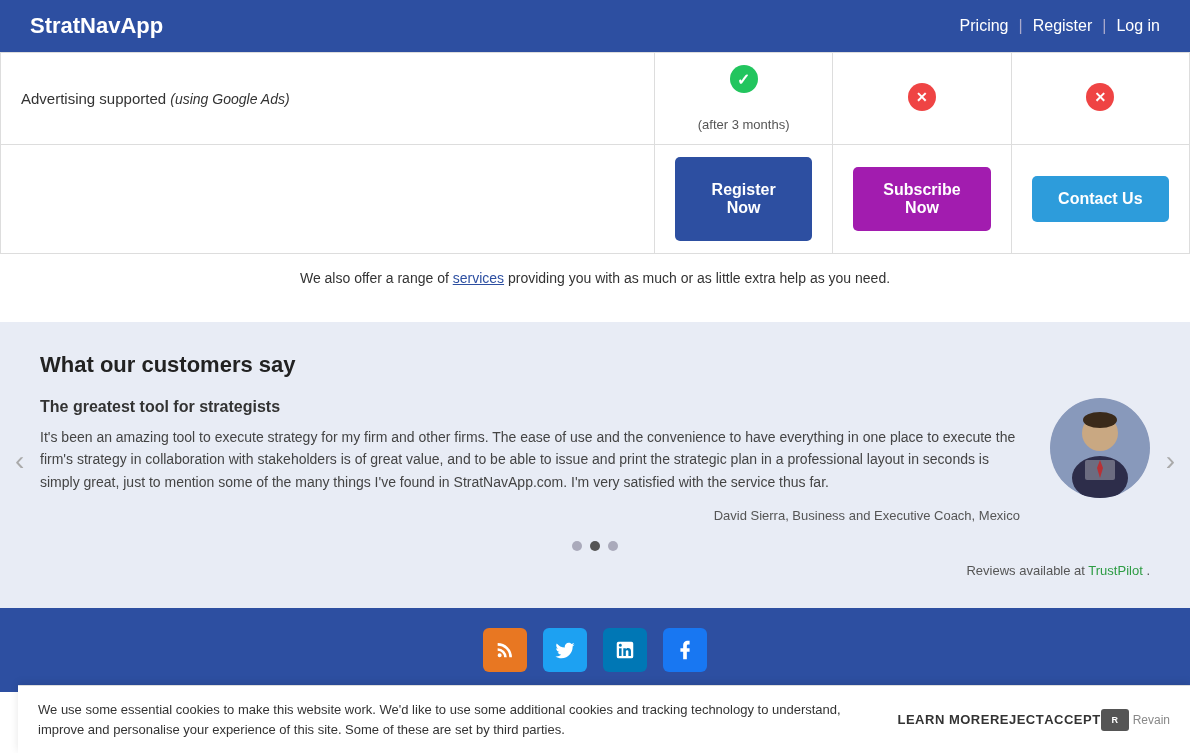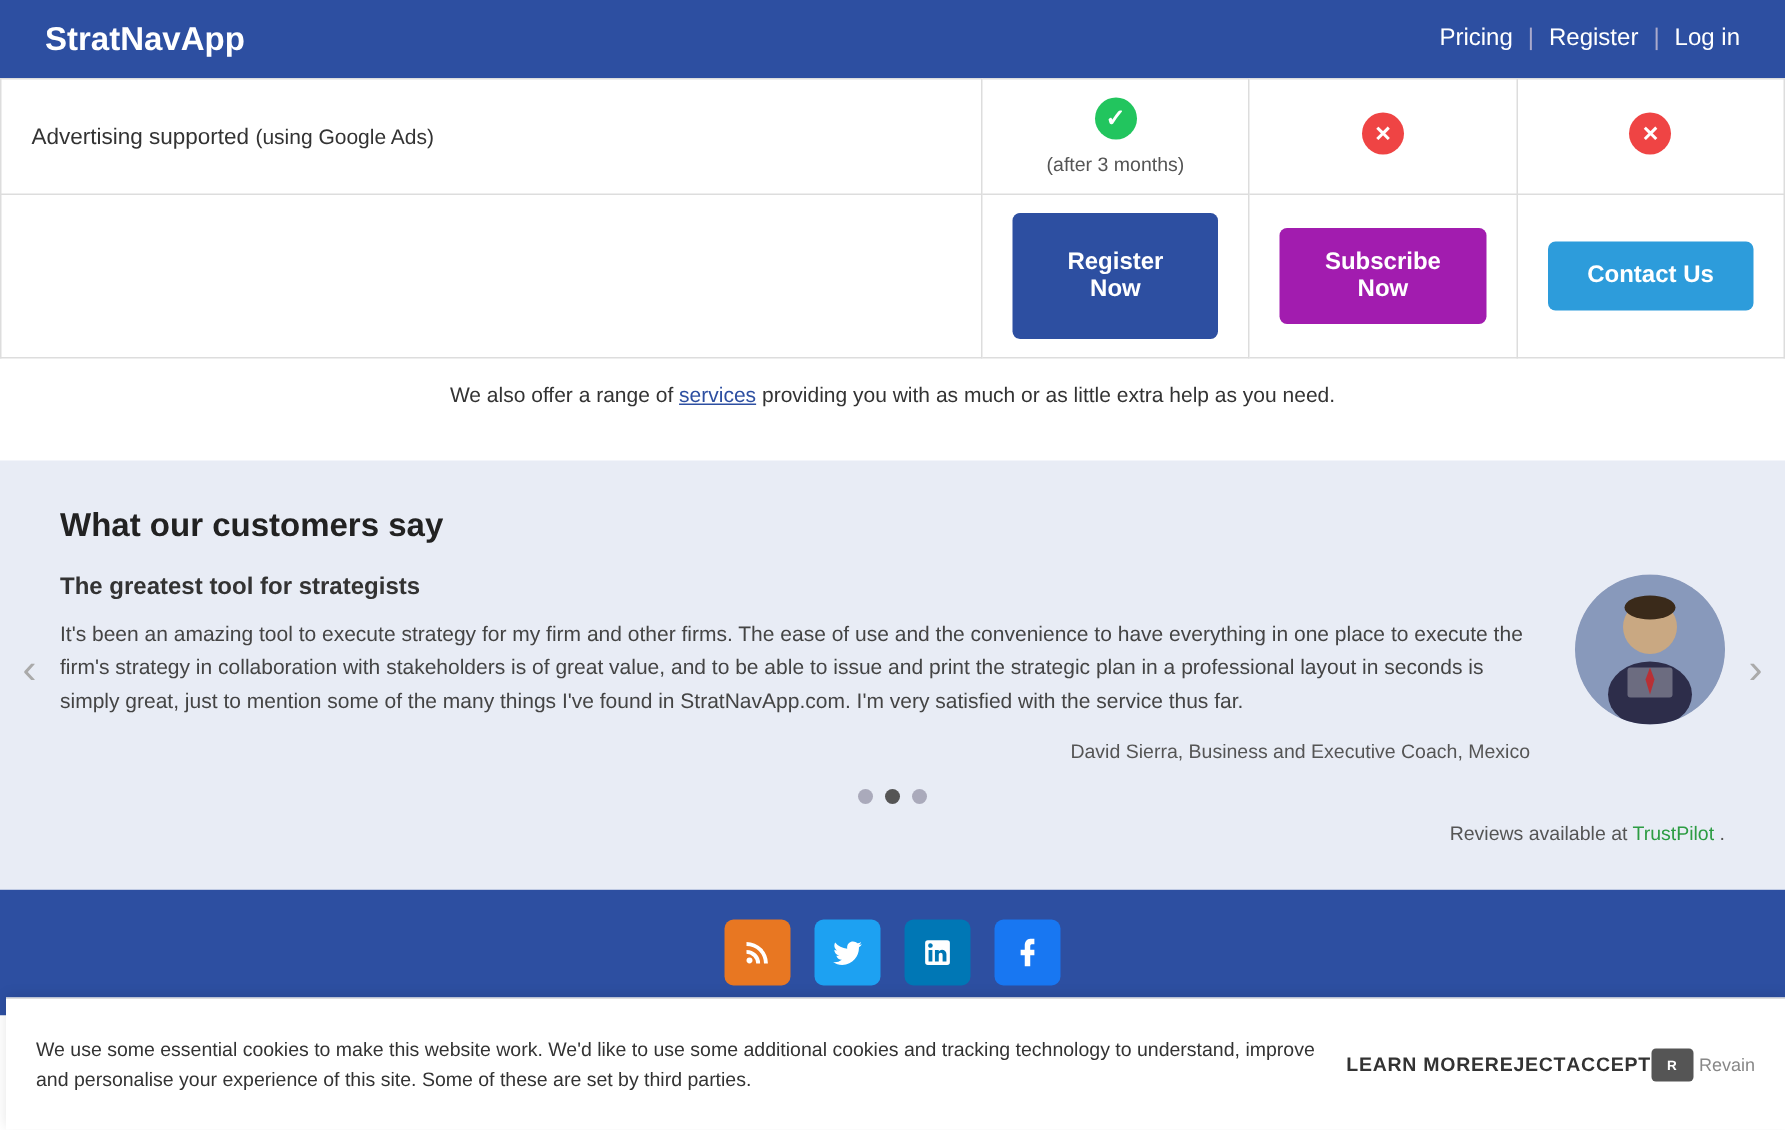--- a/index.html
+++ b/index.html
@@ -93,21 +93,21 @@
       font-weight: bold;
       position: absolute;
       top: 50%;
       left: 50%;
       transform: translate(-50%, -50%);
     }
     .after-text {
       font-size: 13px;
       color: #555;
       display: block;
-      margin-top: 4px;
+      margin-top: 20px;
     }
     .payment-text {
       font-size: 13px;
       color: #555;
       line-height: 1.4;
     }
 
     
     .btn-register {
       background: #2d4fa1;
@@ -267,25 +267,25 @@
     }
     .social-rss { background: #e87722; }
     .social-twitter { background: #1da1f2; }
     .social-linkedin { background: #0077b5; }
     .social-facebook { background: #1877f2; }
 
     
     .cookie-banner {
       position: fixed;
       bottom: 0;
-      left: 4px;
+      left: 18px;
       right: 0;
       background: #fff;
       border-top: 1px solid #ddd;
-      padding: 24px 20px;
+      padding: 14px 20px;
       display: flex;
       align-items: center;
       justify-content: space-between;
       font-size: 13px;
       color: #333;
       z-index: 1000;
       box-shadow: 0 -2px 8px rgba(0,0,0,0.1);
     }
     .cookie-text {
       flex: 1;
@@ -343,20 +343,21 @@
       border-radius: 3px;
       display: flex;
       align-items: center;
       justify-content: center;
       color: white;
       font-size: 9px;
       font-weight: bold;
     }
 
     .italic-label {
+      font-style: italic;
       font-size: 14px;
     }
   </style>
 </head>
 <body>
 
 <header class="header">
   <a class="header-logo">StratNavApp</a>
   <nav class="header-nav">
     <a>Pricing</a>

